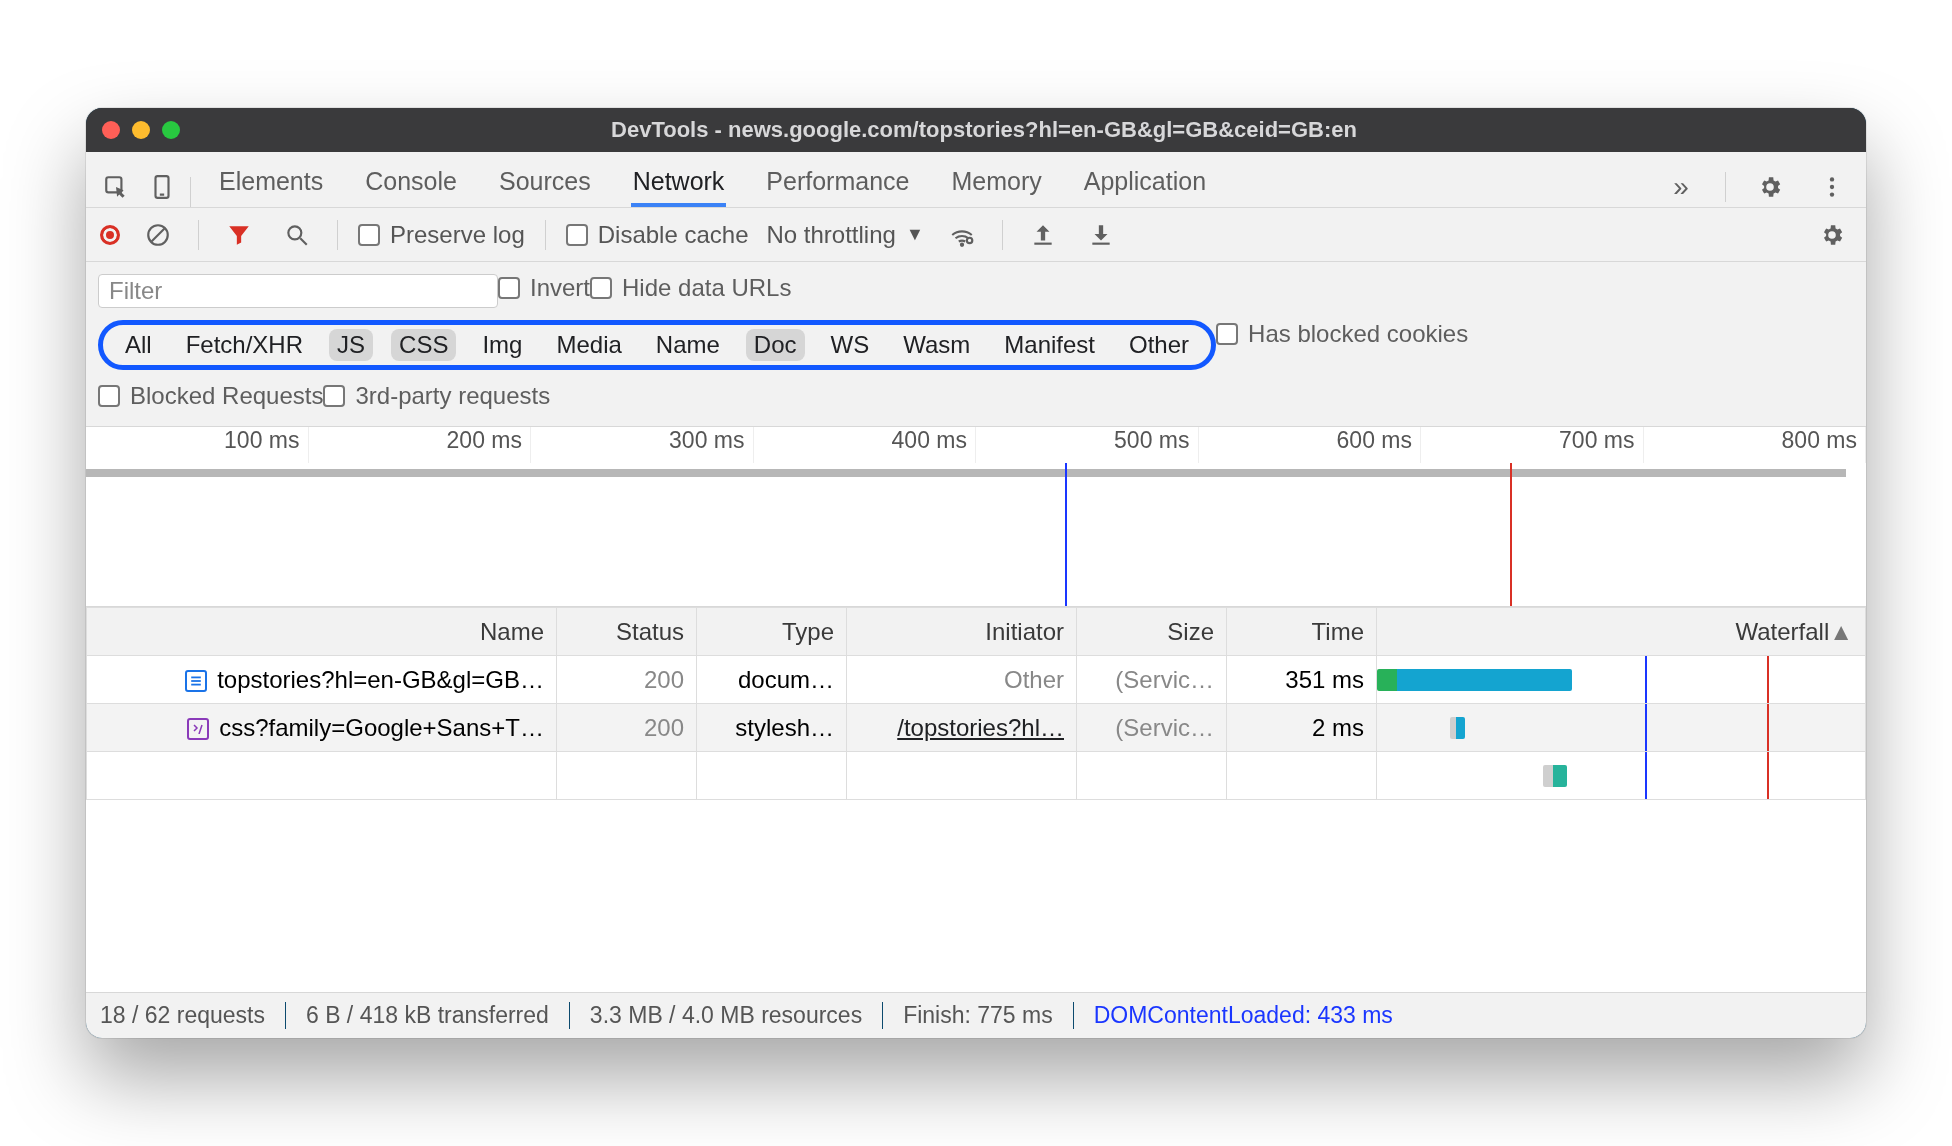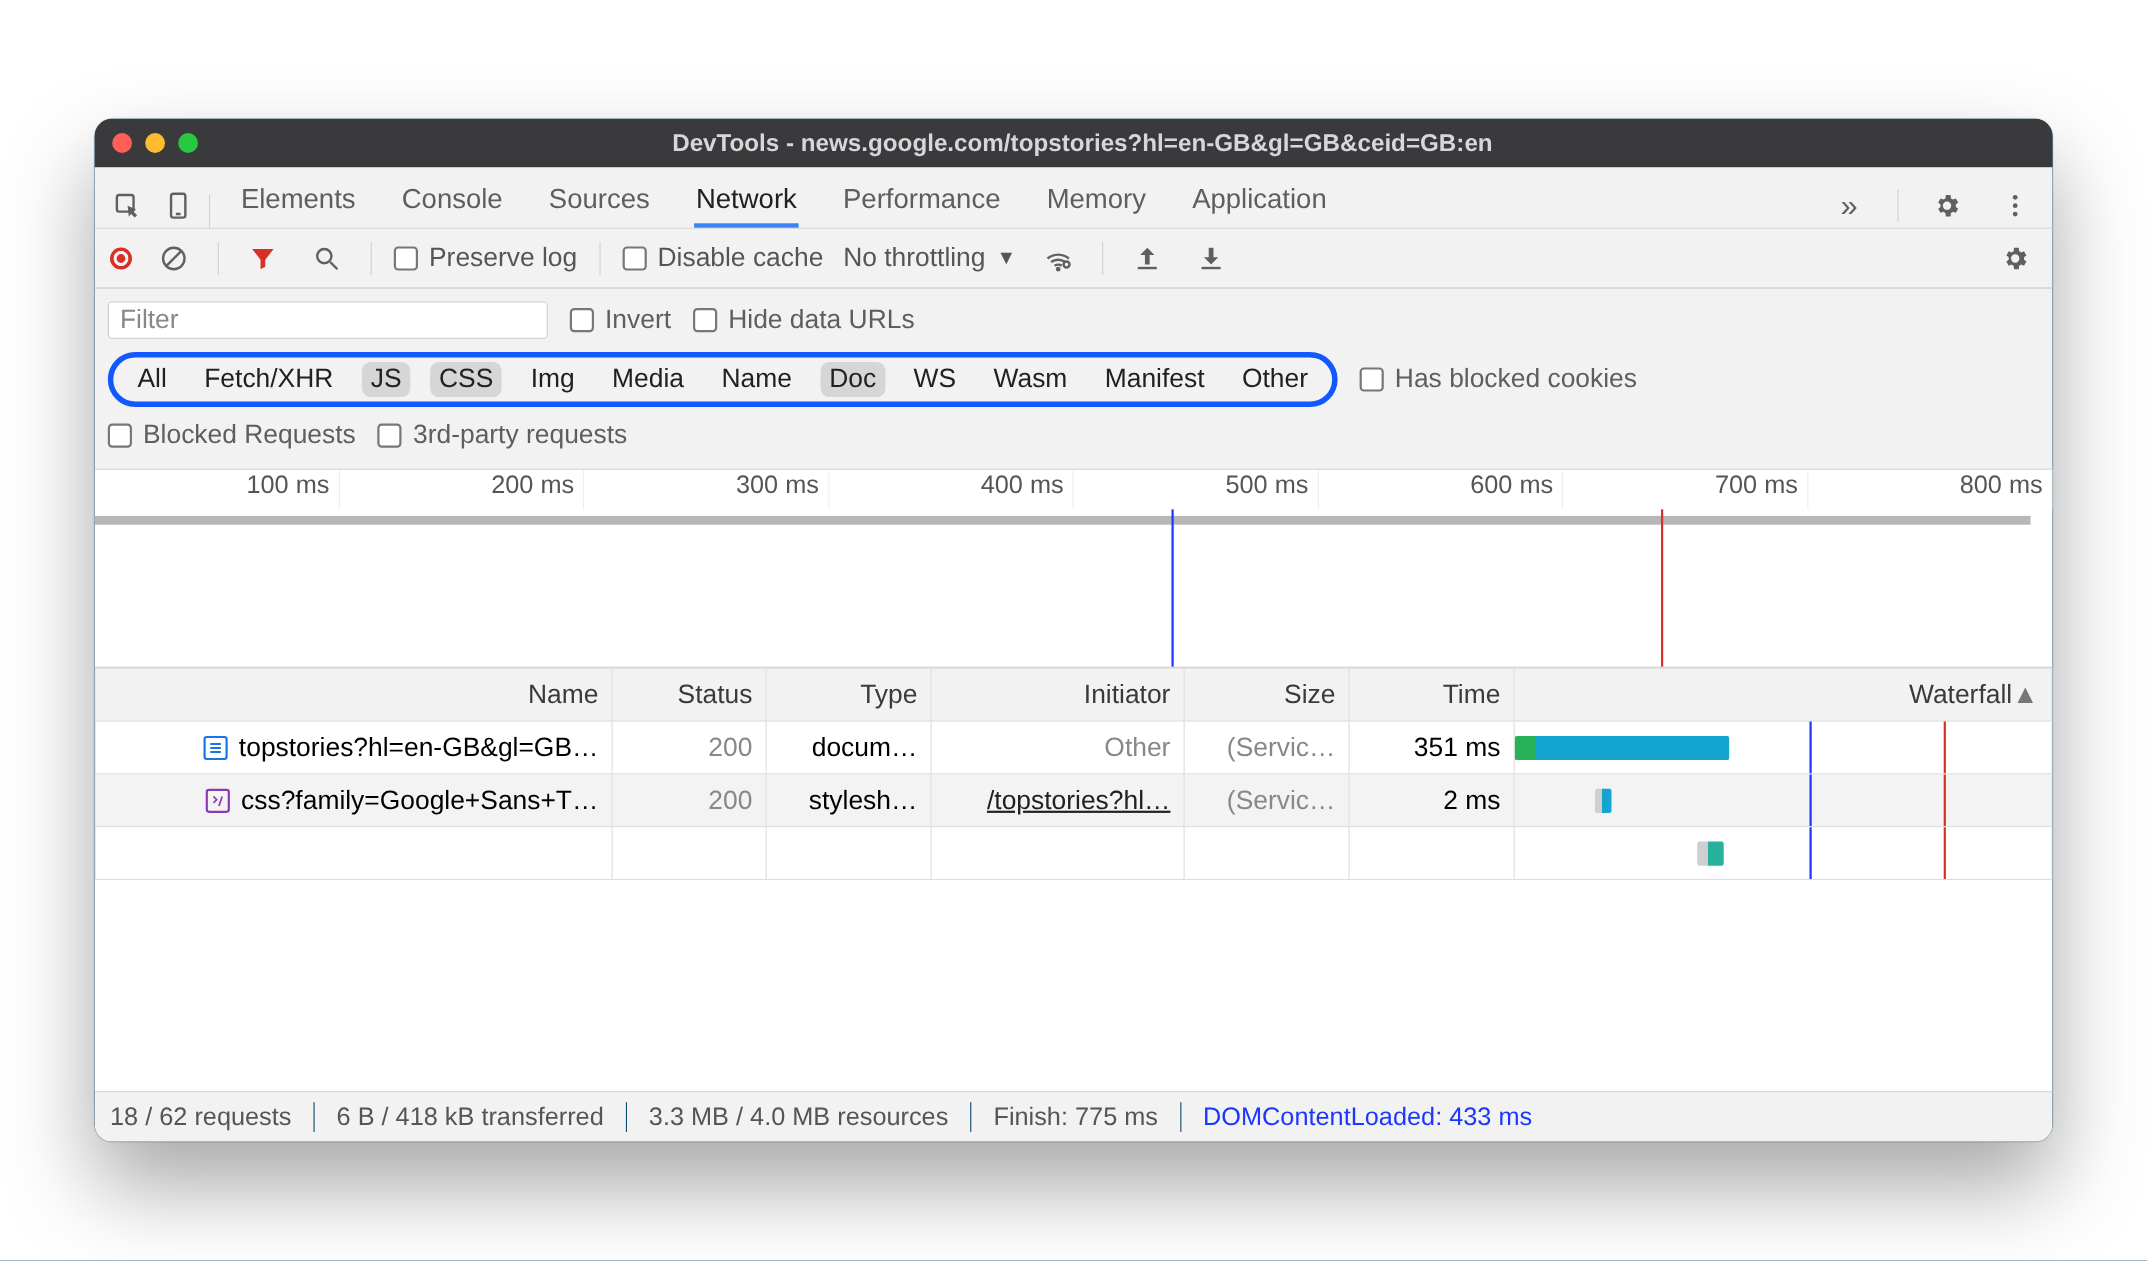--- a/index.html
+++ b/index.html
@@ -27,21 +27,21 @@
   
   .toolbar { height:54px; border-bottom:1px solid #d8d8d8; background:#f2f2f2; display:flex; align-items:center; padding:0 14px; gap:18px; font-size:24px; color:#555;}
   .record-dot { width:20px; height:20px; border-radius:50%; background:#d93025; border:3px solid #d93025; box-shadow:0 0 0 3px #f2f2f2 inset;}
   .sep { width:1px; height:30px; background:#d0d0d0; margin:0 2px;}
   .chk { display:flex; align-items:center; gap:10px; }
   .chkbox { width:22px; height:22px; border:2px solid #777; border-radius:4px; background:#fff;}
   .sel { display:flex; align-items:center; gap:10px;}
   .funnel { color:#d93025;}
   
   .filters { border-bottom:1px solid #d8d8d8; background:#f2f2f2; padding:6px 12px 10px 12px; font-size:24px; color:#5e5e5e;}
-  .f-row { display:flex; align-items:center; gap:20px; padding:6px 0; flex-wrap:wrap;}
+  .f-row { display:flex; align-items:flex-start; padding:6px 0; flex-wrap:wrap;}
   .filter-input { width:400px; height:34px; font-size:24px; color:#888; background:#fff; border:1px solid #ccc; border-radius:4px; padding:0 10px; display:flex; align-items:center;}
   .pillgroup { border:5px solid #1258ff; border-radius:30px; padding:4px 14px; display:flex; gap:18px; align-items:center;}
   .pill { padding:2px 8px; border-radius:8px; cursor:pointer; color:#202124;}
   .pill.sel { background:#d6d6d6;}
   
   .overview { height:180px; border-bottom:1px solid #d8d8d8; background:#fff; position:relative;}
   .ticks { display:flex; height:36px; font-size:23px; color:#555; }
   .tick { flex:1; text-align:right; padding-right:8px; border-right:1px solid #eee;}
   .ov-body { position:absolute; left:0; right:0; top:36px; bottom:0;}
   .ov-gray { position:absolute; left:0; right:20px; top:6px; height:8px; background:#b7b7b7;}

